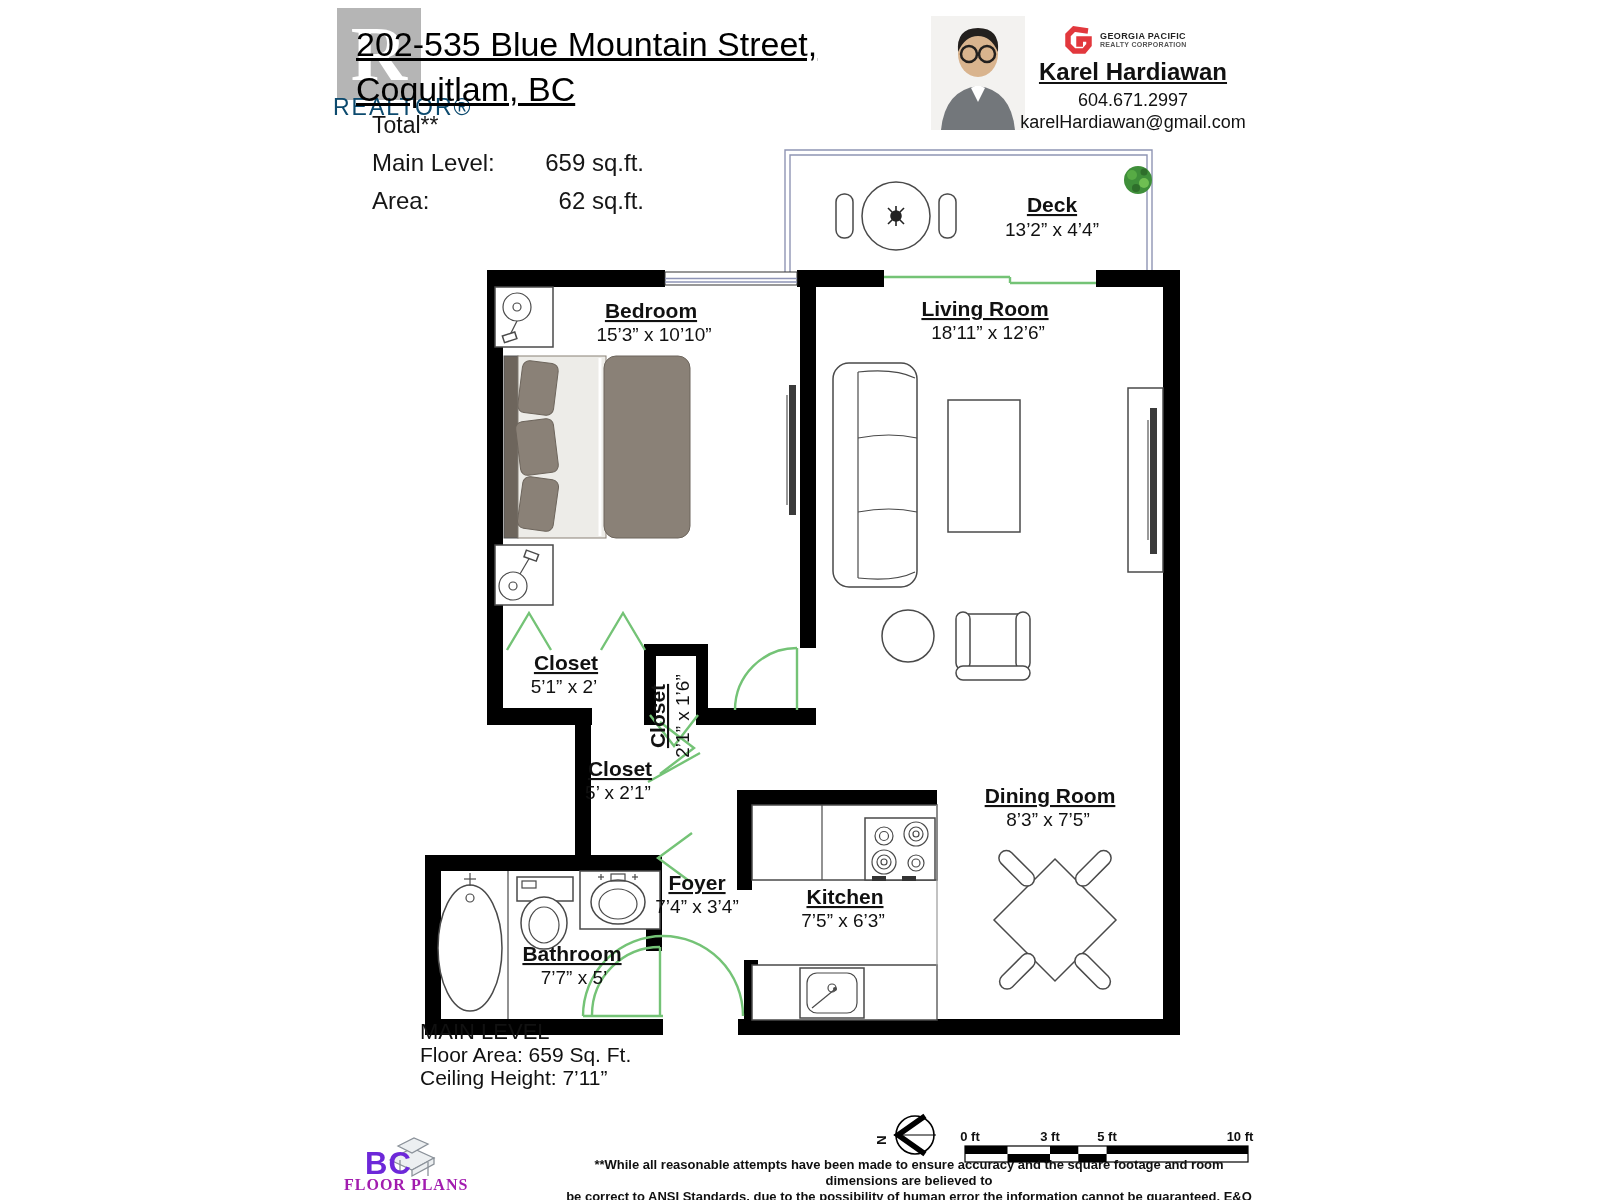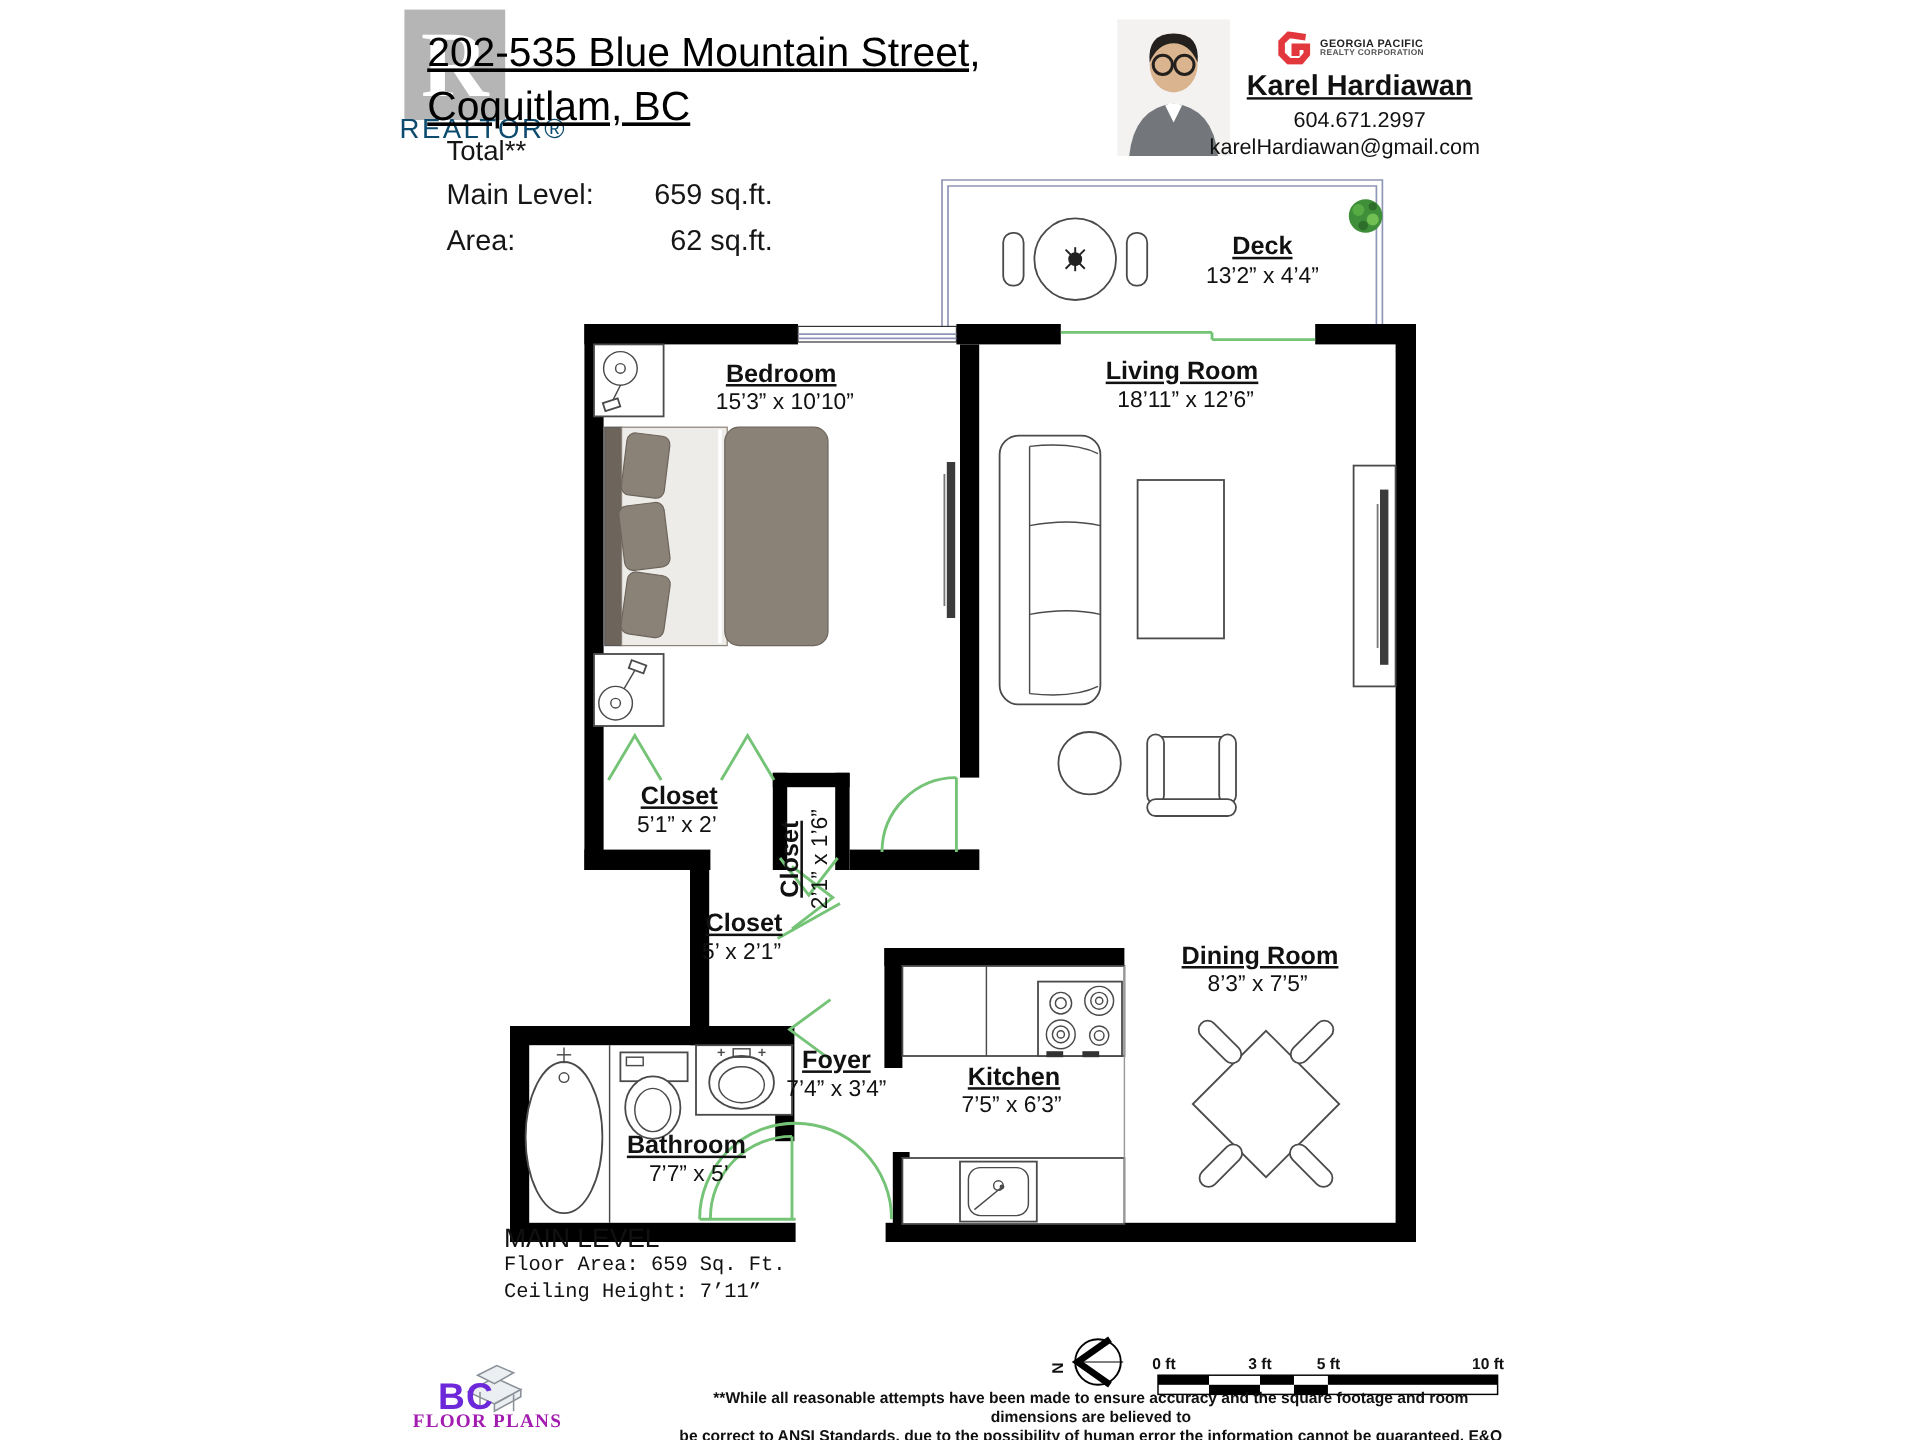--- a/index.html
+++ b/index.html
@@ -13,29 +13,29 @@
   .wm-text{position:absolute;left:333px;top:94px;font-size:23px;letter-spacing:2px;color:#0c4a6e;font-weight:400;}
   .addr{position:absolute;left:356px;top:22px;font-size:34px;font-weight:400;line-height:45px;color:#000;}
   .addr span{text-decoration:underline;}
   .stats{position:absolute;left:360px;top:112px;width:272px;font-size:24px;color:#161616;margin-left:12px;}
   .stats .total{font-size:23px;margin-bottom:6px;}
   .srow{display:flex;justify-content:space-between;margin-top:10px;}
   .srow .v{text-align:right;}
   .agent-name{position:absolute;left:1030px;top:58px;width:206px;text-align:center;
               font-size:24px;font-weight:700;text-decoration:underline;}
   .agent-phone{position:absolute;left:1030px;top:90px;width:206px;text-align:center;font-size:18px;}
-  .agent-email{position:absolute;left:1008px;top:112px;width:250px;font-size:18px;}
+  .agent-email{position:absolute;left:1008px;top:112px;width:250px;text-align:center;font-size:18px;}
   .gp{position:absolute;left:1064px;top:26px;display:flex;align-items:center;}
   .gp-txt{margin-left:6px;line-height:1.15;}
   .gp-l1{font-size:9px;font-weight:700;color:#222;letter-spacing:.4px;}
   .gp-l2{font-size:7px;font-weight:700;color:#555;letter-spacing:.3px;}
   
   .mlevel{position:absolute;left:420px;top:1020px;line-height:23px;}
   .mlevel .t{font-size:22px;font-weight:400;}
-  .mlevel .s{font-size:17px;font-family:Liberation Mono, monospace;}
+  .mlevel .s{font-size:21px;}
   .disclaimer{position:absolute;left:558px;top:1157px;width:702px;text-align:center;
               font-size:13px;font-weight:700;line-height:16px;color:#101010;}
   .bcbc{position:absolute;left:336px;top:1146px;font-size:31px;font-weight:700;color:#6d28d9;letter-spacing:1px;margin-left:29px;}
   .bcfp{position:absolute;left:344px;top:1176px;font-family:"Liberation Serif",serif;
         font-size:16px;font-weight:700;color:#a21caf;letter-spacing:1px;}
   
   text{fill:#111;font-family:"Liberation Sans",sans-serif;}
   .rn{font-size:21px;font-weight:700;text-anchor:middle;text-decoration:underline;}
   .rd{font-size:19px;font-weight:400;text-anchor:middle;}
   .sc{font-size:13px;font-weight:700;text-anchor:middle;}

